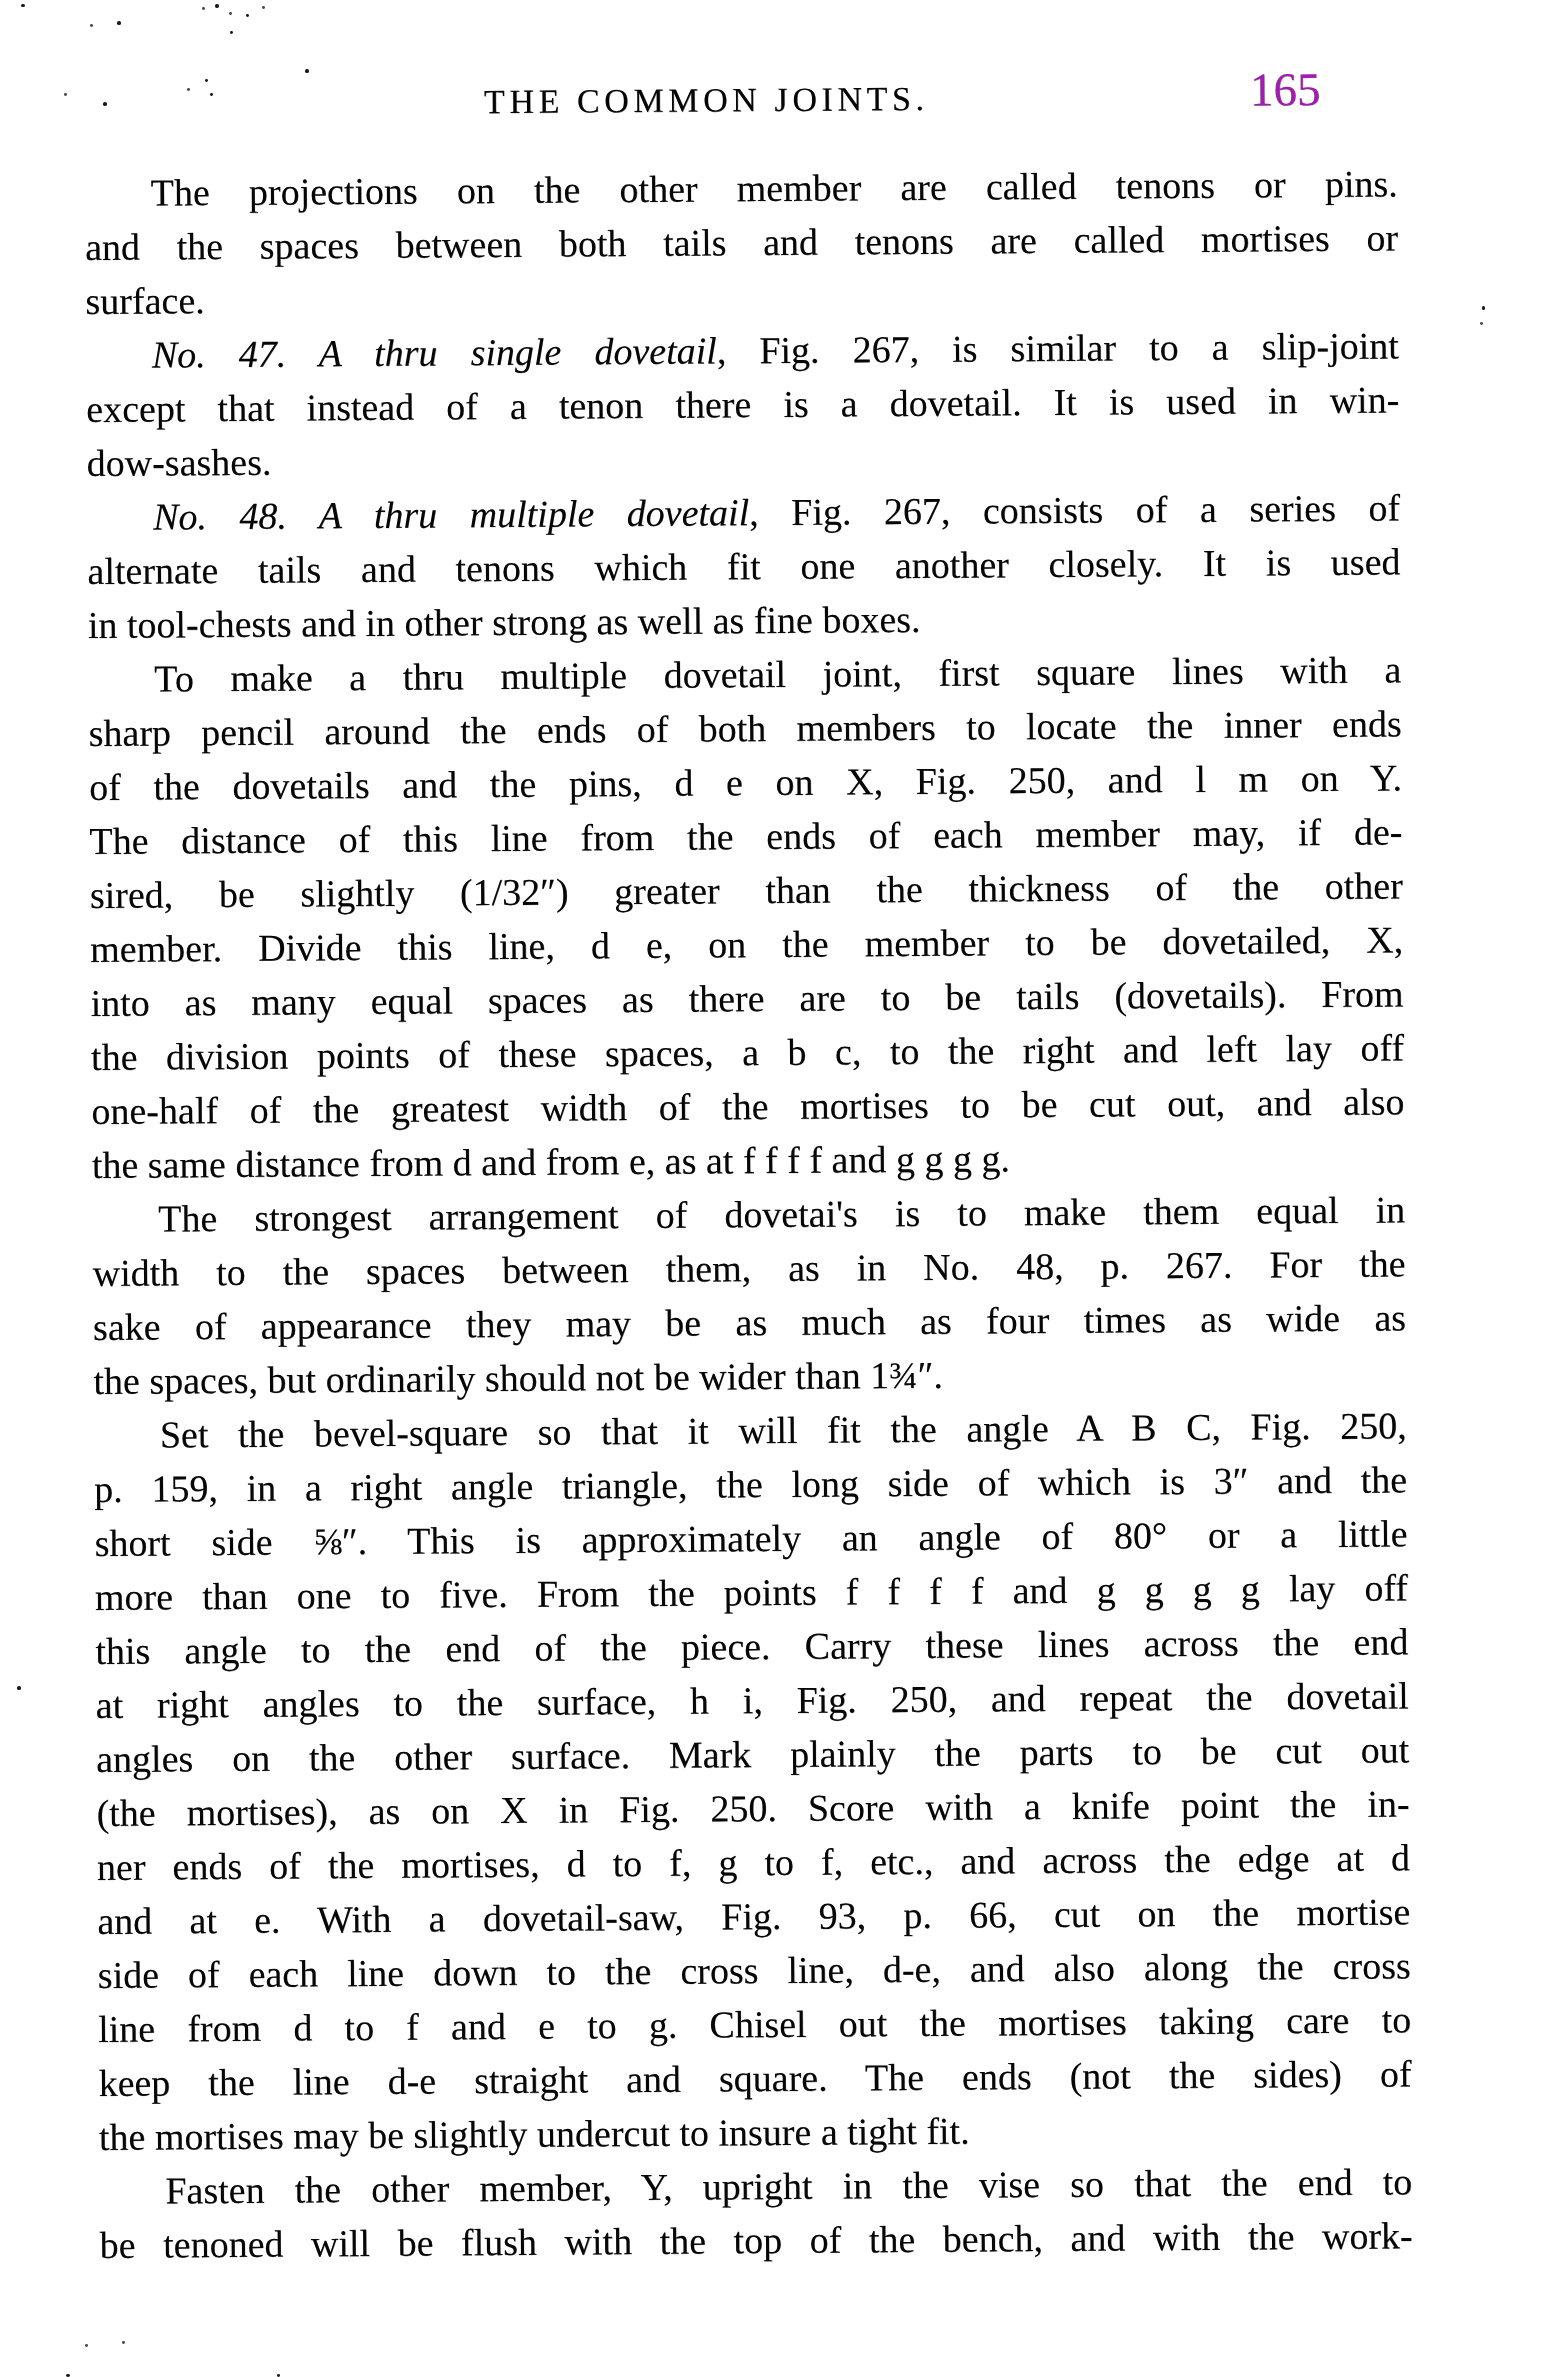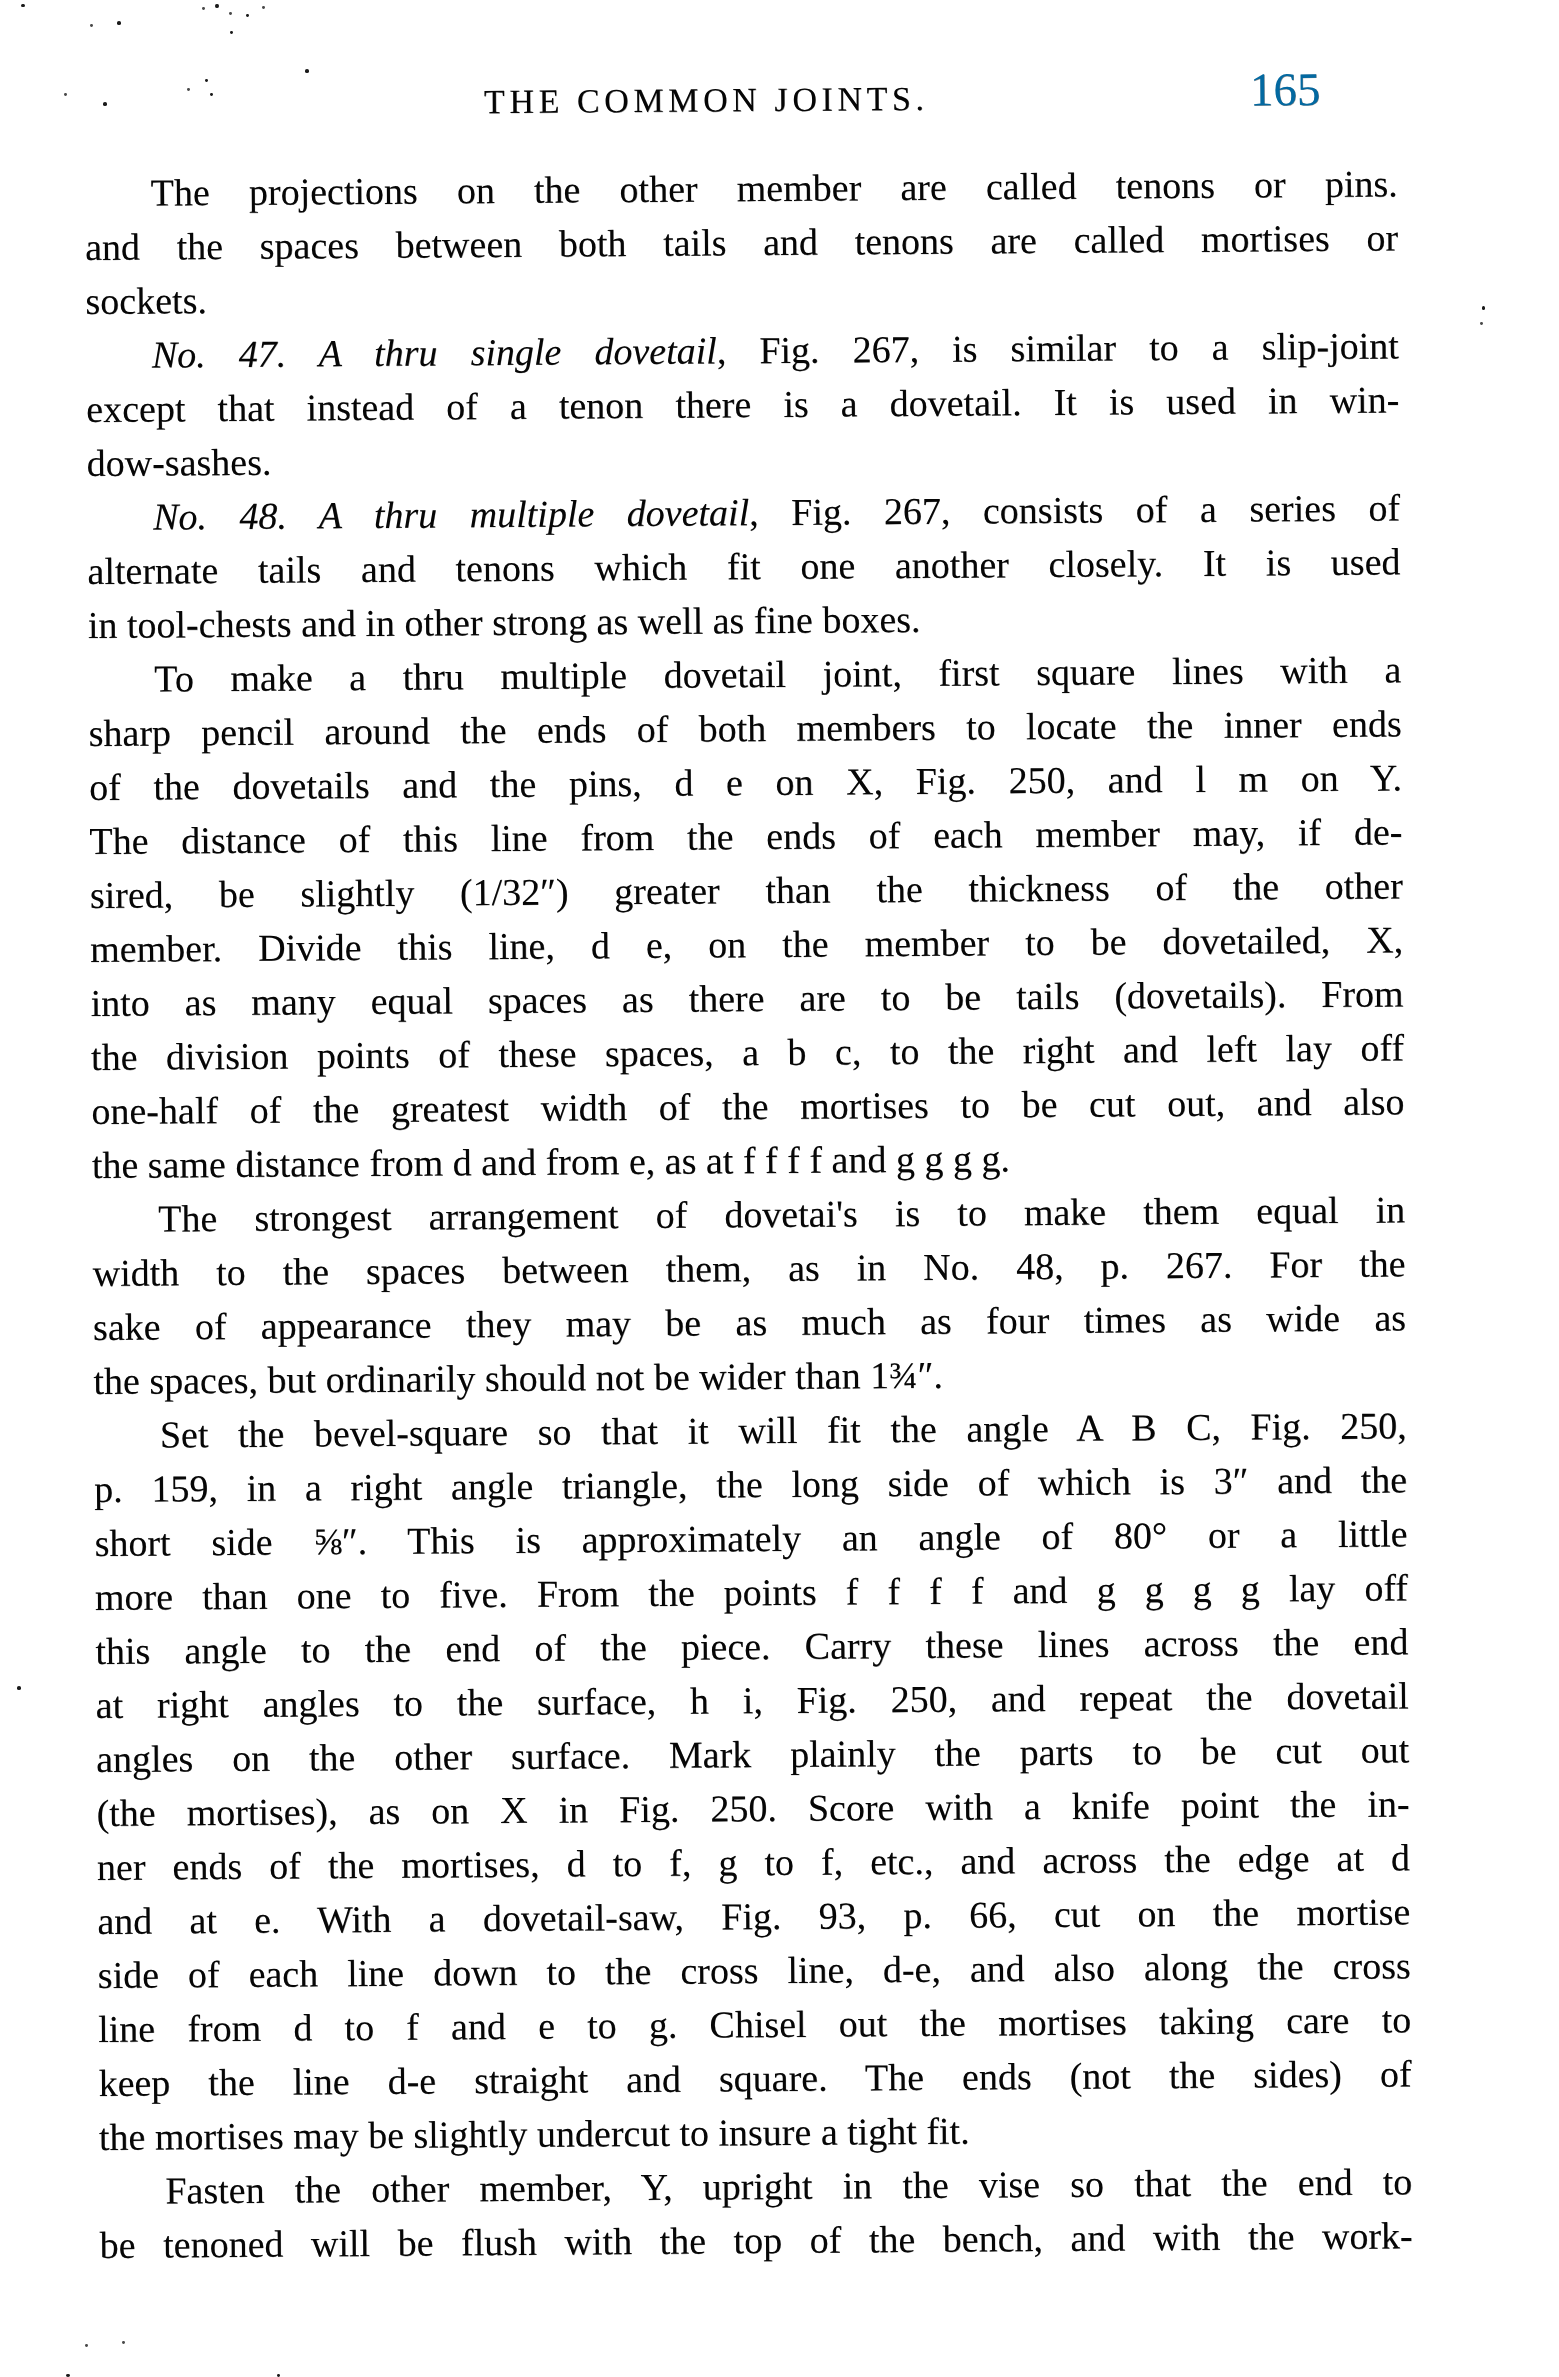--- a/index.html
+++ b/index.html
@@ -36,21 +36,21 @@
     letter-spacing: 4.6px;
     white-space: nowrap;
     color: #050505;
     text-shadow: 0.4px 0.4px 0 rgba(0,0,0,0.45);
   }
   .page-number {
     position: absolute;
     left: 1258px;
     top: 66px;
     font-size: 47px;
-    color: #0369a1;
+    color: #a21caf;
     text-shadow: 0.4px 0.4px 0 rgba(0,0,0,0.45);
   }
   .body-text {
     position: absolute;
     left: 92px;
     top: 161px;
     width: 1313px;
     font-size: 38px;
     line-height: 54px;
     color: #060606;
@@ -81,21 +81,21 @@
 </head>
 <body>
 
 <div class="page">
   <div class="scan-content">
     <div class="header-title">THE COMMON JOINTS.</div>
     <div class="page-number">165</div>
     <div class="body-text">
         <div class="line indent"><span class="run">The projections on the other member are called tenons or pins.</span></div>
         <div class="line"><span class="run">and the spaces between both tails and tenons are called mortises or</span></div>
-        <div class="line pend"><span class="run">sockets.</span></div>
+        <div class="line pend"><span class="run">surface.</span></div>
         <div class="line indent"><span class="run italic">No. 47. A thru single dovetail</span><span class="run">, Fig. 267, is similar to a slip-joint</span></div>
         <div class="line"><span class="run">except that instead of a tenon there is a dovetail. It is used in win-</span></div>
         <div class="line pend"><span class="run">dow-sashes.</span></div>
         <div class="line indent"><span class="run italic">No. 48. A thru multiple dovetail</span><span class="run">, Fig. 267, consists of a series of</span></div>
         <div class="line"><span class="run">alternate tails and tenons which fit one another closely. It is used</span></div>
         <div class="line pend"><span class="run">in tool-chests and in other strong as well as fine boxes.</span></div>
         <div class="line indent"><span class="run">To make a thru multiple dovetail joint, first square lines with a</span></div>
         <div class="line"><span class="run">sharp pencil around the ends of both members to locate the inner ends</span></div>
         <div class="line"><span class="run">of the dovetails and the pins, d e on X, Fig. 250, and l m on Y.</span></div>
         <div class="line"><span class="run">The distance of this line from the ends of each member may, if de-</span></div>

